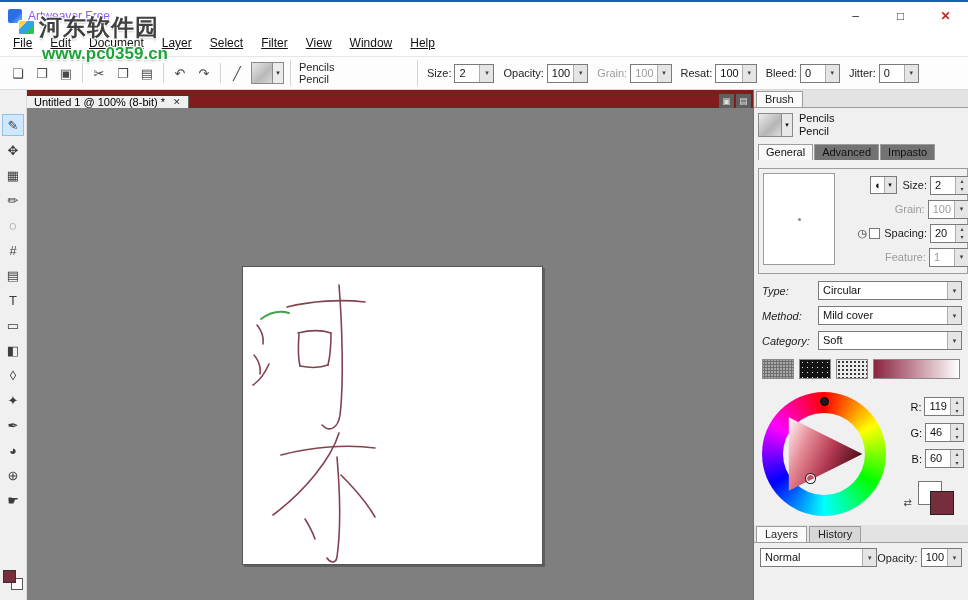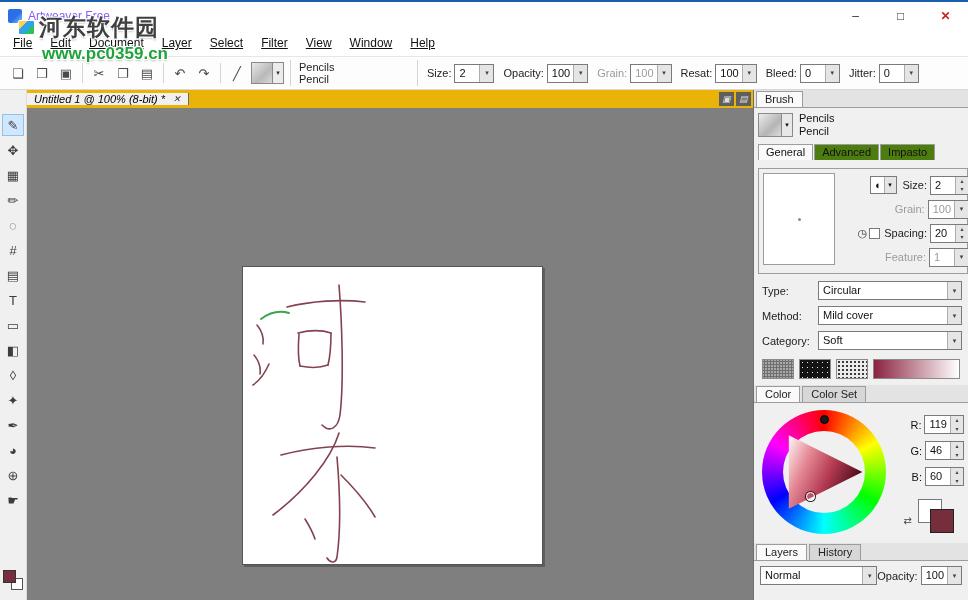--- a/index.html
+++ b/index.html
@@ -49,21 +49,21 @@
   .toolbox { width:27px; background:#f0f0f0; border-right:1px solid #dcdcdc;
     display:flex; flex-direction:column; align-items:center; padding-top:24px; }
   .tool { width:22px; height:22px; margin-bottom:3px; display:flex; align-items:center; justify-content:center;
     font-size:13px; color:#3d3d3d; }
   .tool.selected { background:#cfe8ff; border:1px solid #8fc1ea; }
   .fgbg { margin-top:auto; margin-bottom:10px; position:relative; width:20px; height:20px; }
   .fgbg .bg { position:absolute; right:0; bottom:0; width:12px; height:12px; background:#fff; border:1px solid #555; }
   .fgbg .fg { position:absolute; left:0; top:0; width:13px; height:13px; background:#772e3c; border:1px solid #333; }
   
   .canvas-area { flex:1; display:flex; flex-direction:column; background:#7f7f7f; min-width:0; }
-  .tabstrip { height:18px; background:#eab308; display:flex; align-items:center;font-style:italic; }
+  .tabstrip { height:18px; background:#7f1d1d; display:flex; align-items:flex-end; }
   .doc-tab { background:#f0f0f0; display:flex; align-items:center; gap:8px; padding:0 7px;
     font-size:11px; color:#000; border-right:1px solid #6a6a6a; }
   .doc-tab .close { font-size:9px; color:#333; }
   .strip-btns { margin-left:auto; display:flex; align-items:center; gap:2px; padding-right:2px; }
   .strip-btn { width:15px; height:14px; background:#5f5f5f; color:#ddd; font-size:9px;
     display:flex; align-items:center; justify-content:center; }
   .viewport { flex:1; position:relative; }
   .canvas { position:absolute; left:215px; top:158px; width:301px; height:299px; background:#fff;
     border:1px solid #555; box-shadow:2px 2px 0 rgba(0,0,0,.25); }
   
@@ -73,35 +73,35 @@
     background:#d7d7d7; color:#222; margin-right:2px; }
   .ptab.active { background:#fafafa; }
   .section { overflow:hidden; }
   .brush-head { display:flex; align-items:center; padding:4px 4px 2px 4px; }
   .bp-preview { width:24px; height:24px; border:1px solid #8a8a8a; background:linear-gradient(135deg,#ececec,#b5b5b5 60%,#dcdcdc); }
   .bp-arrow { width:11px; height:24px; border:1px solid #8a8a8a; border-left:none; background:#e8e8e8;
     font-size:7px; display:flex; align-items:center; justify-content:center; }
   .bp-names { margin-left:6px; }
   .bp-names div { font-size:11px; line-height:13px; }
   .subtabs { display:flex; align-items:flex-end; padding:4px 4px 8px 4px; }
-  .subtab { font-size:11px; line-height:15px; padding:0 7px; border:1px solid #9c9c9c; border-bottom:none; background:#4d7c0f; margin-right:1px; }
+  .subtab { font-size:11px; line-height:15px; padding:0 7px; border:1px solid #9c9c9c; border-bottom:none; background:#737373; margin-right:1px; }
   .subtab.active { background:#fafafa; }
   .tabbox { border:1px solid #9c9c9c; margin:0 0 4px 4px; background:#f0f0f0; padding:4px; display:flex; }
   .stroke-box { width:72px; height:92px; background:#fff; border:1px solid #9c9c9c; position:relative; }
   .stroke-dot { position:absolute; left:34px; top:44px; width:3px; height:3px; background:#8a8a8a; border-radius:50%; }
   .bp-fields { flex:1; display:flex; flex-direction:column; justify-content:flex-start; margin-right:-6px; }
   .bp-row { display:flex; align-items:center; justify-content:flex-end; height:24px; }
   .bp-row label { font-size:11px; color:#222; margin-right:3px; }
   .bp-row.disabled label, .bp-row.disabled .val { color:#9b9b9b; }
   .shape-combo { display:inline-flex; border:1px solid #7a7a7a; background:#fff; height:18px; align-items:center; margin-right:6px; }
   .shape-combo .glyph { font-size:11px; padding:0 3px; }
   .clock { font-size:11px; color:#444; margin-right:2px; }
   .checkbox { width:11px; height:11px; border:1px solid #7a7a7a; background:#fff; margin-right:4px; }
   .sel-row { display:flex; align-items:center; padding:3px 6px 3px 8px; }
-  .sel-row label { width:56px; font-size:11px; color:#222; }
+  .sel-row label { width:56px; font-size:11px; color:#222;font-style:italic; }
   .sel-row .combo { flex:1; }
   .sel-row .combo .val { flex:1; }
   .swatches { display:flex; gap:5px; padding:6px 8px; }
   .swatch { height:20px; border:1px solid #8a8a8a; }
   .sw-noise { width:32px; background-color:#a8a8a8;
     background-image:radial-gradient(#6f6f6f 1px, transparent 1.2px); background-size:3px 3px; }
   .sw-dark { width:32px; background-color:#141414;
     background-image:radial-gradient(#e8e8e8 0.8px, transparent 1px); background-size:5px 5px; }
   .sw-dots { width:32px; background-color:#ececec;
     background-image:radial-gradient(#3a3a3a 0.8px, transparent 1px); background-size:4px 4px; }
@@ -386,24 +386,20 @@
         </div>
         <div class="swatches">
           <div class="swatch sw-noise"></div>
           <div class="swatch sw-dark"></div>
           <div class="swatch sw-dots"></div>
           <div class="swatch sw-grad"></div>
         </div>
       </div>
 
       <div class="section">
-        <div class="ptabbar">
-          <div class="ptab active">Color</div>
-          <div class="ptab">Color Set</div>
-        </div>
         <div class="color-body">
           <div class="wheel">
             <div class="wheel-hole"></div>
             <div class="sv-triangle"></div>
             <div class="sv-picker"></div>
             <div class="hue-marker"></div>
           </div>
           <div class="chan-row" style="top:12px;">
             <label>R:</label>
             <div class="combo">

